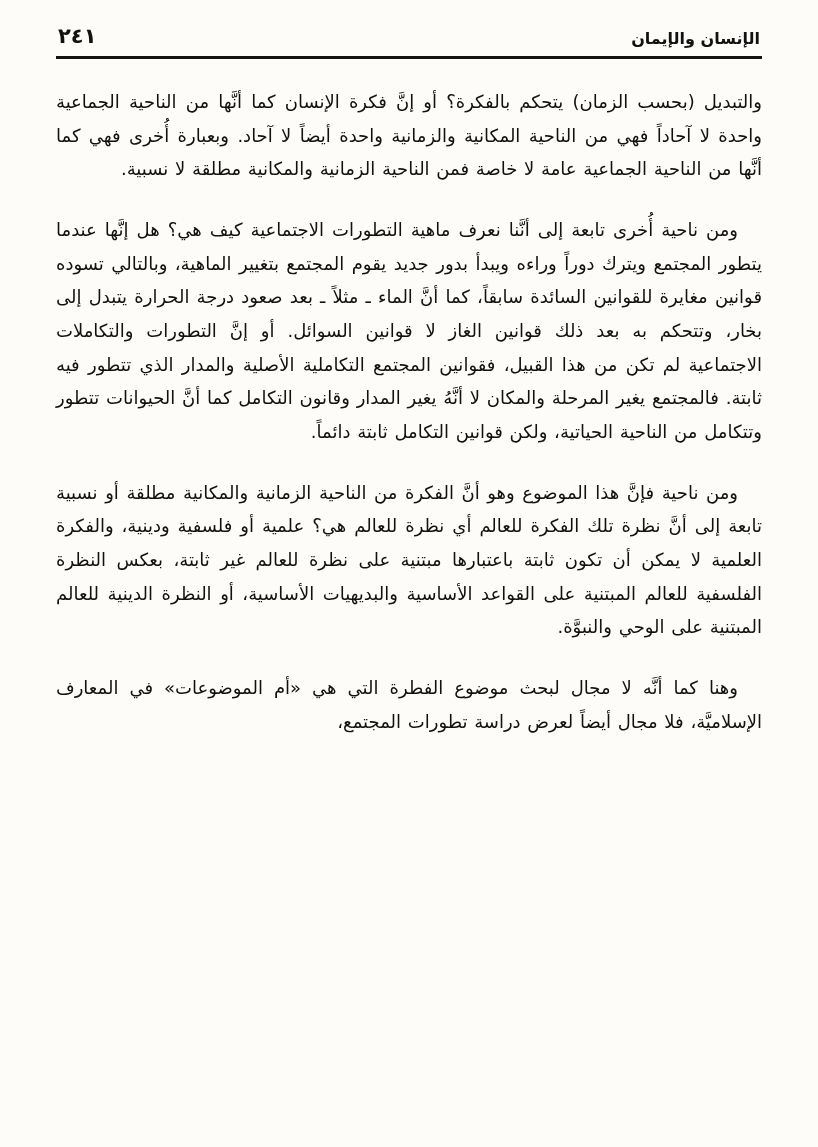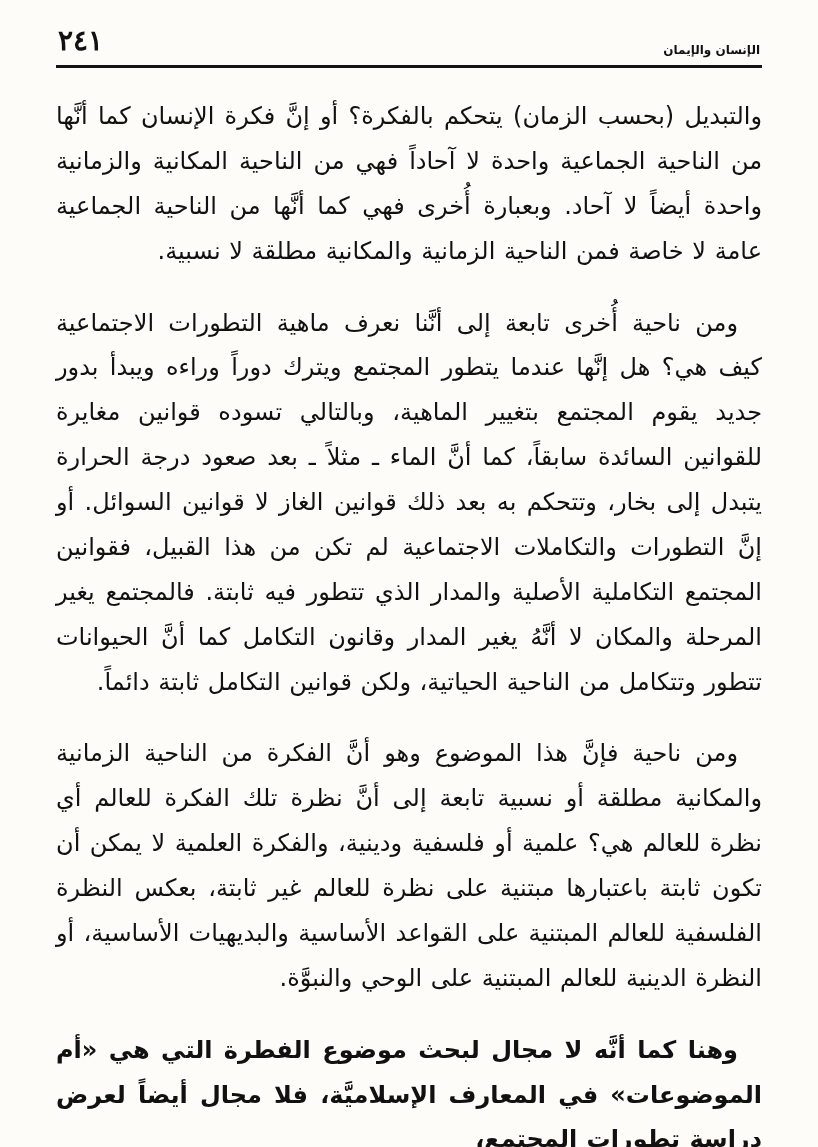--- a/index.html
+++ b/index.html
@@ -20,48 +20,46 @@
     color: #111;
     overflow: hidden;
   }
   .page-header {
     display: flex;
     justify-content: space-between;
     align-items: flex-end;
     padding: 0 2px 8px 2px;
   }
   .book-title {
-    font-size: 12px;
+    font-size: 16px;
     font-weight: bold;
     letter-spacing: 0.2px;
   }
   .page-number {
-    font-size: 28px;
+    font-size: 21px;
     font-weight: bold;
-    font-family: Liberation Serif, serif;
   }
   .header-rule {
     border: 0;
     border-top: 3px solid #141414;
     margin: 0 0 2px 0;
   }
   .page-body {
     margin-top: 26px;
   }
   .page-body p {
     margin: 0 0 27px 0;
-    font-size: 24px;
+    font-size: 18px;
     line-height: 1.87;
     text-align: justify;
     text-justify: inter-word;
     word-spacing: 1px;
   }
   .page-body p:last-child {
     margin-bottom: 0;
-    font-weight: bold;
   }
   .page-body p.indented {
     text-indent: 24px;
   }
 </style>
 </head>
 <body>
 
 <div class="page">
 

